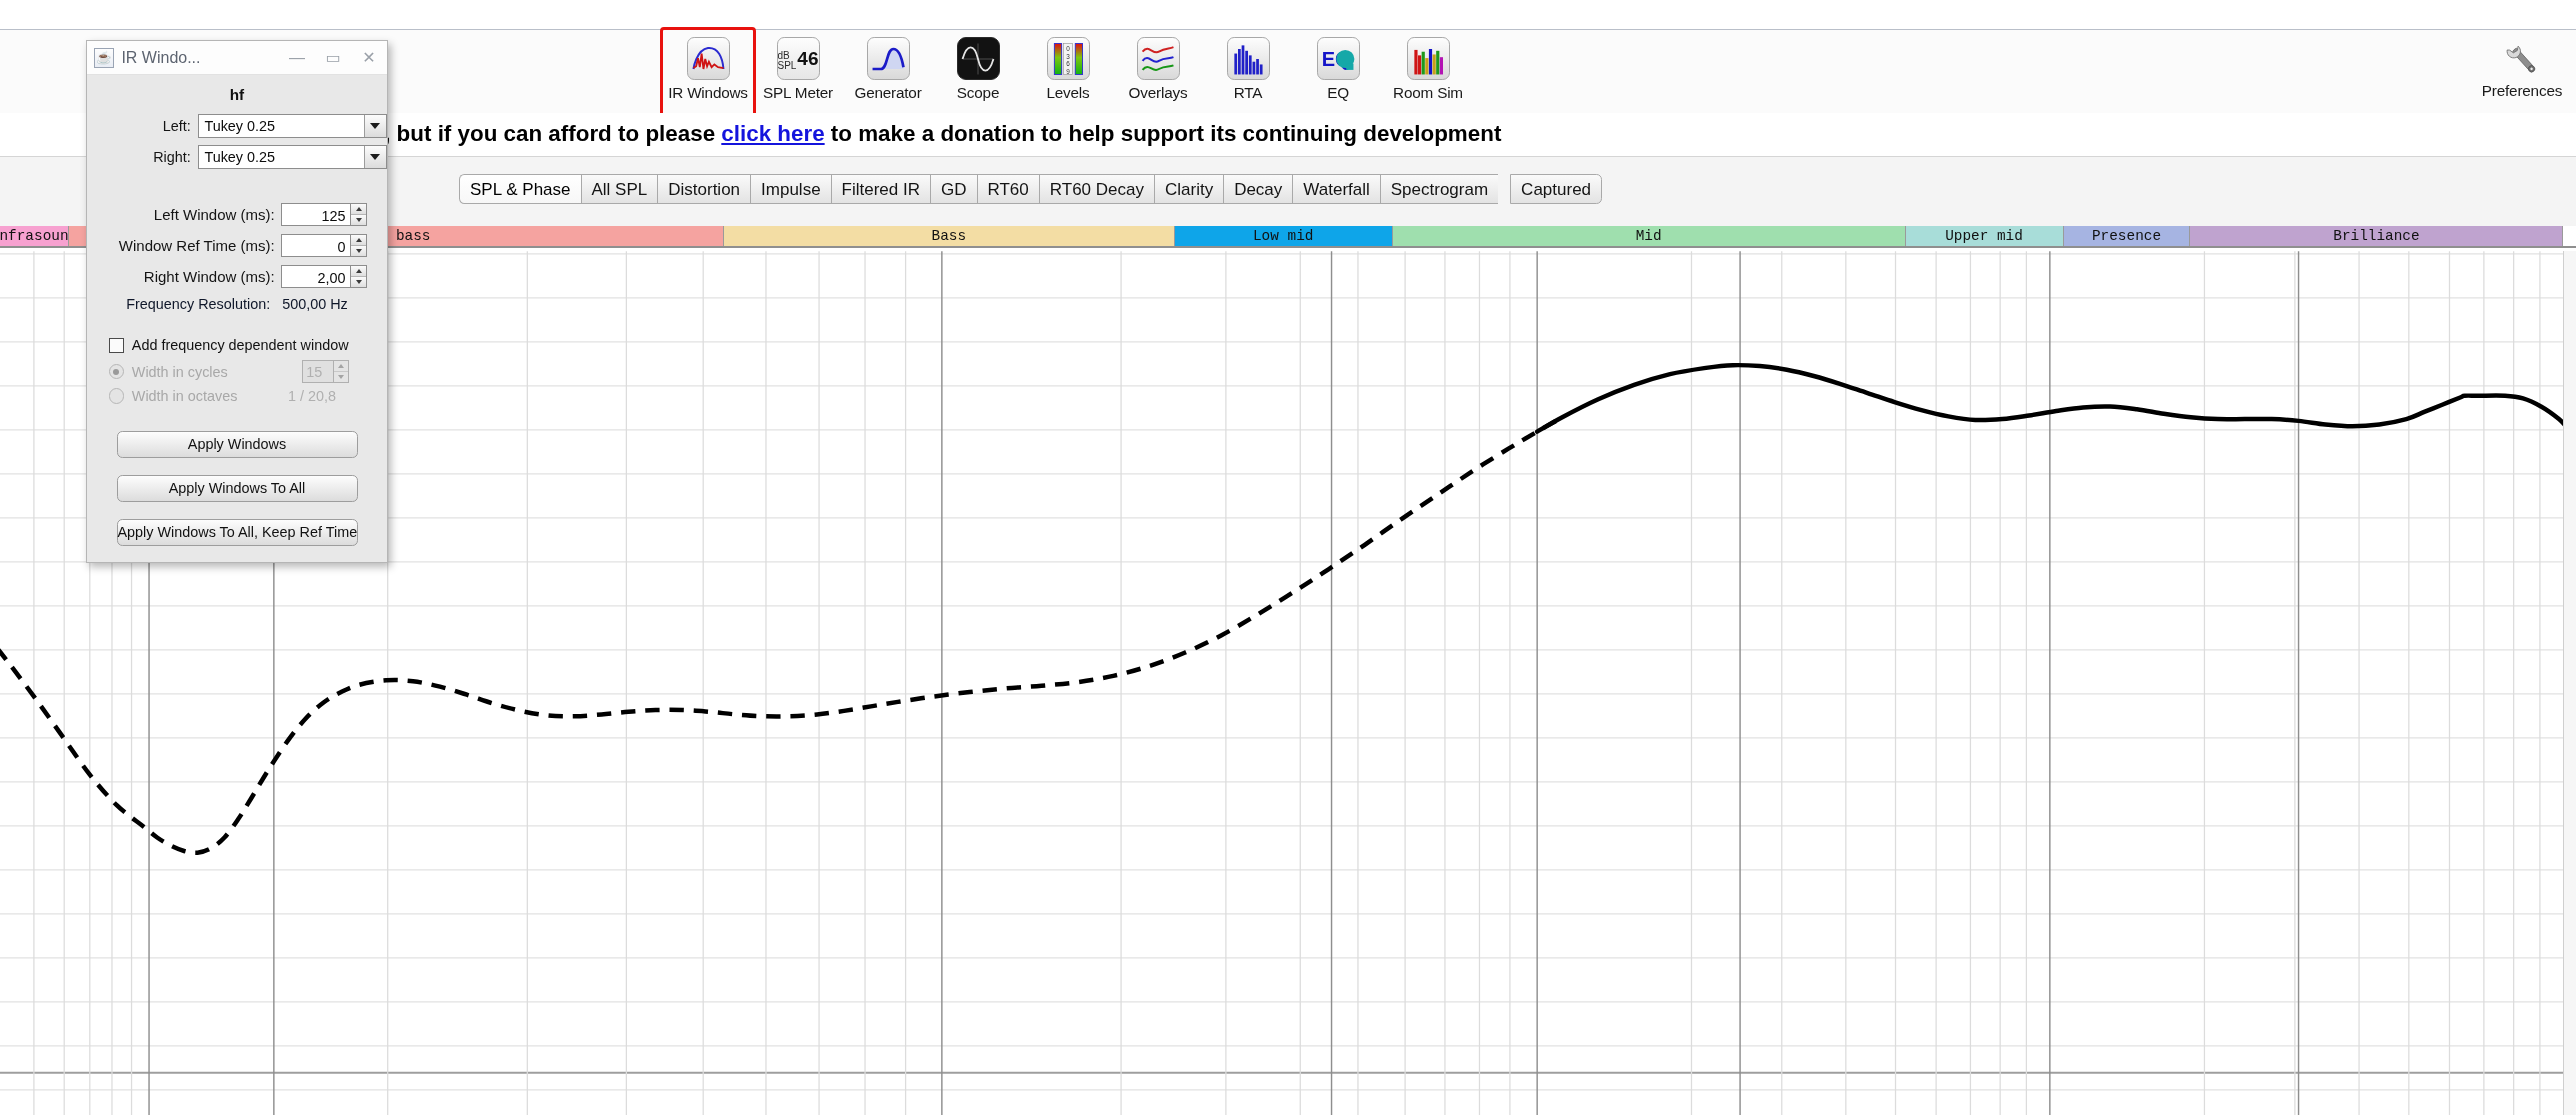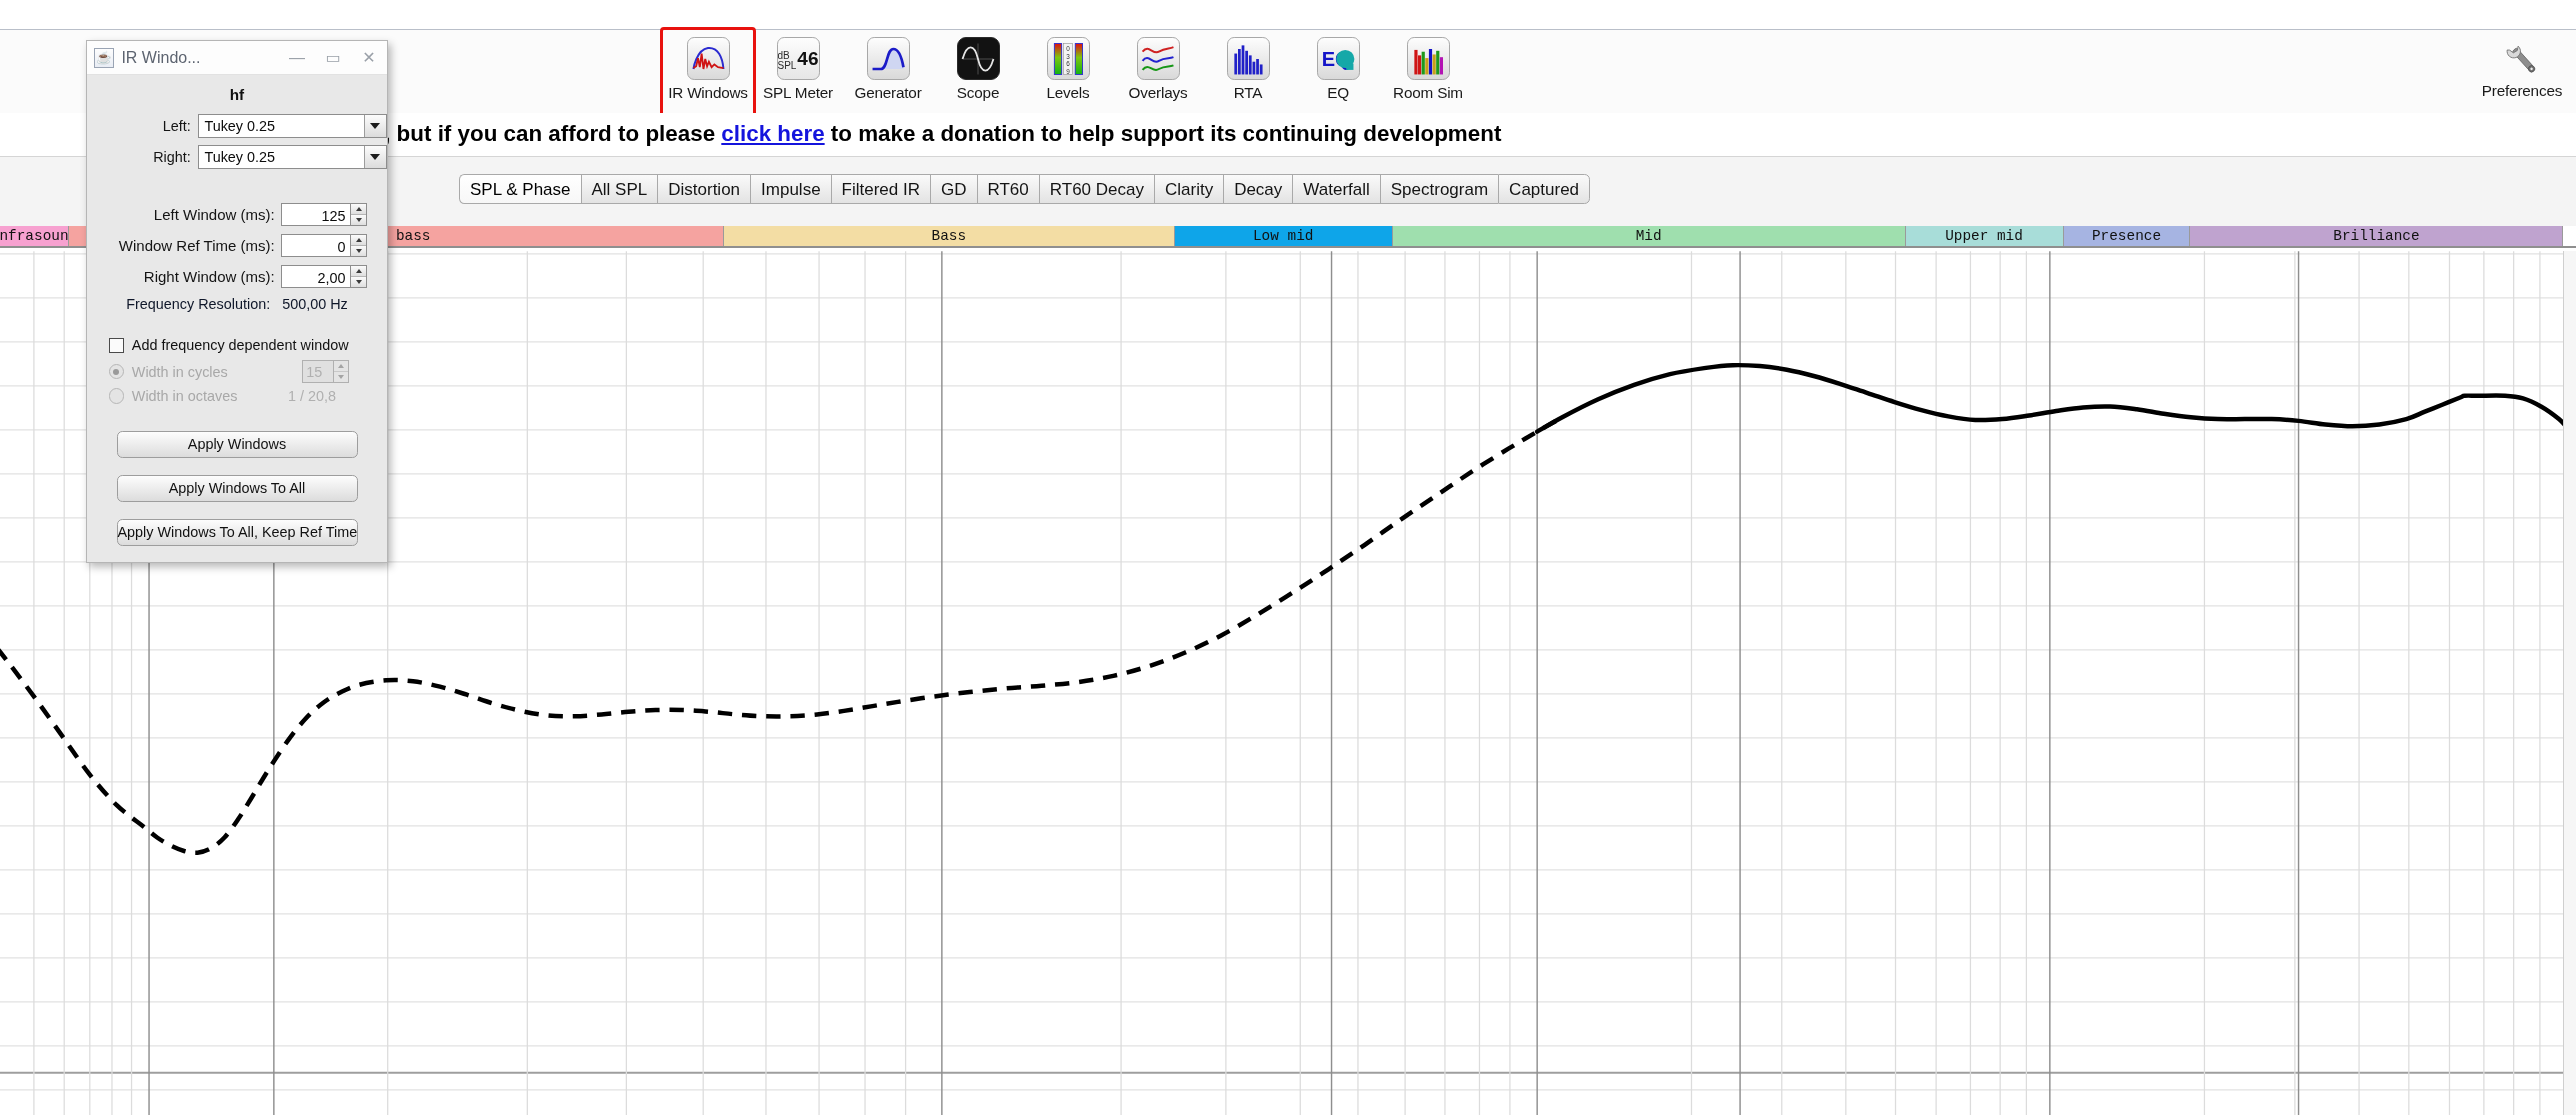--- a/index.html
+++ b/index.html
@@ -154,21 +154,21 @@
     background: linear-gradient(#fafafa, #e3e3e3);
     border: 0.9px solid #a9a9a9;
     border-right: none;
     box-sizing: border-box;
     height: 30px;
     line-height: 19px;
     white-space: nowrap;
     cursor: default;
   }
   .tab:first-child { border-radius: 5.4px 0 0 5.4px; }
-  .tab:last-child  { border-right: 0.9px solid #a9a9a9; border-radius: 0 5.4px 5.4px 0; }
+  .tab:last-child  { border-right: 0.9px solid #a9a9a9; border-radius: 0 5.4px 5.4px 0; margin-left: 12px; }
   .tab.active {
     background: linear-gradient(#ffffff, #f7f7f7);
     color: #000;
     box-shadow: inset 0 0.9px 0 #fff;
   }
 
   
   .viewtools {
     position: absolute;
     right: 0px; top: 158px;

